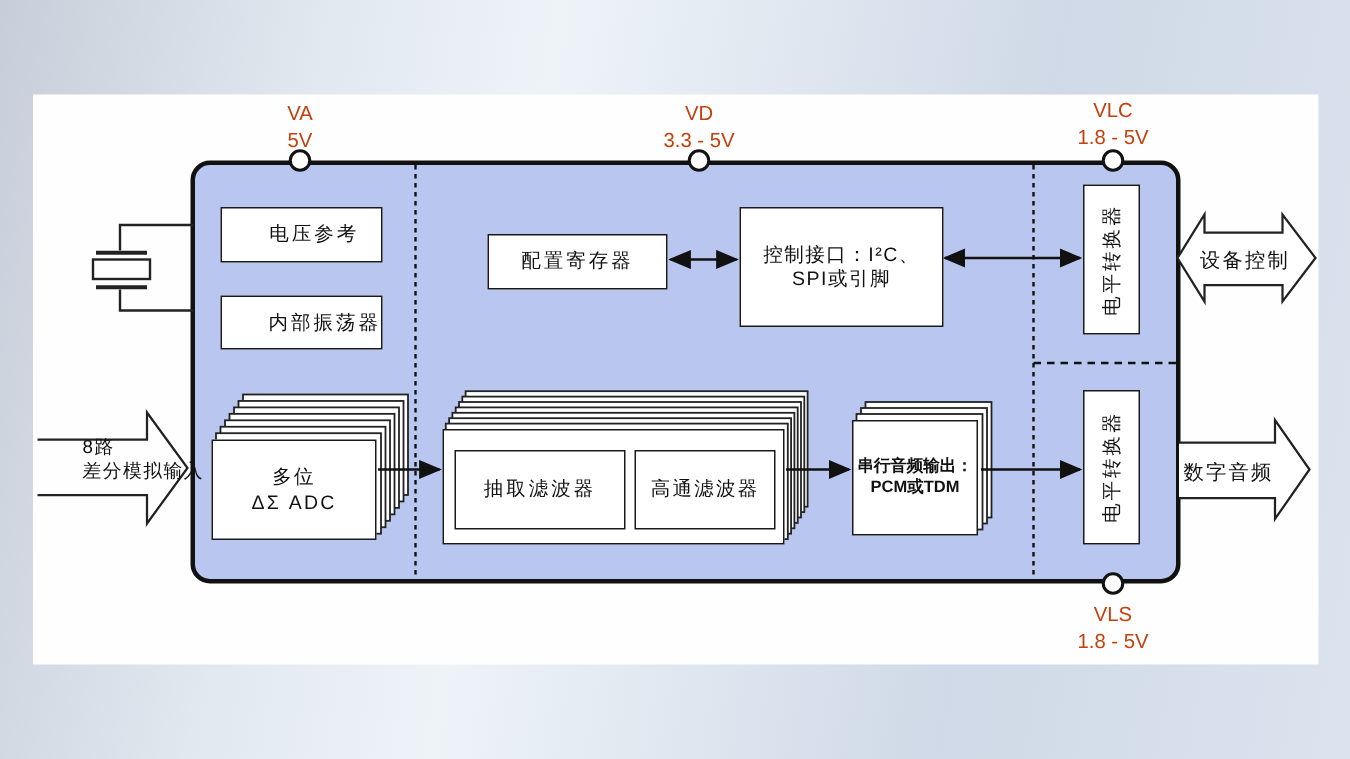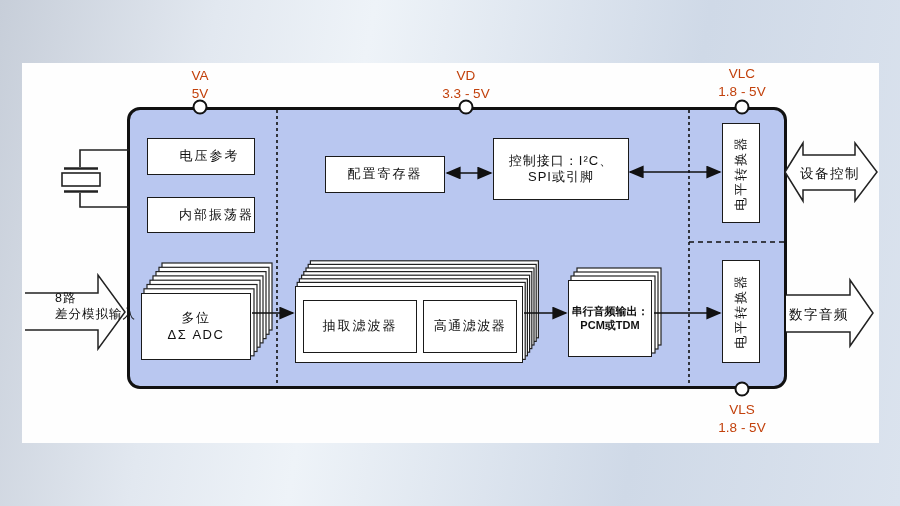--- a/index.html
+++ b/index.html
@@ -128,21 +128,21 @@
 
 <div class="box" style="left:147px;top:138px;width:108px;height:37px;padding-left:17px;">
   <span>电压参考</span>
 </div>
 <div class="box" style="left:147px;top:197px;width:108px;height:36px;padding-left:31px;">
   <span>内部振荡器</span>
 </div>
 <div class="box" style="left:325px;top:156px;width:120px;height:37px;">
   <span>配置寄存器</span>
 </div>
-<div class="box" style="left:493px;top:138px;width:136px;height:62px;letter-spacing:1px;">
+<div class="box" style="left:493px;top:138px;width:136px;height:80px;letter-spacing:1px;">
   <span>控制接口：I²C、</span>
   <span>SPI或引脚</span>
 </div>
 
 <div class="box" style="left:141px;top:293px;width:110px;height:67px;letter-spacing:1.5px;">
   <span>多位</span>
   <span>ΔΣ ADC</span>
 </div>
 
 <div class="box" style="left:295px;top:286px;width:228px;height:77px;"></div>

